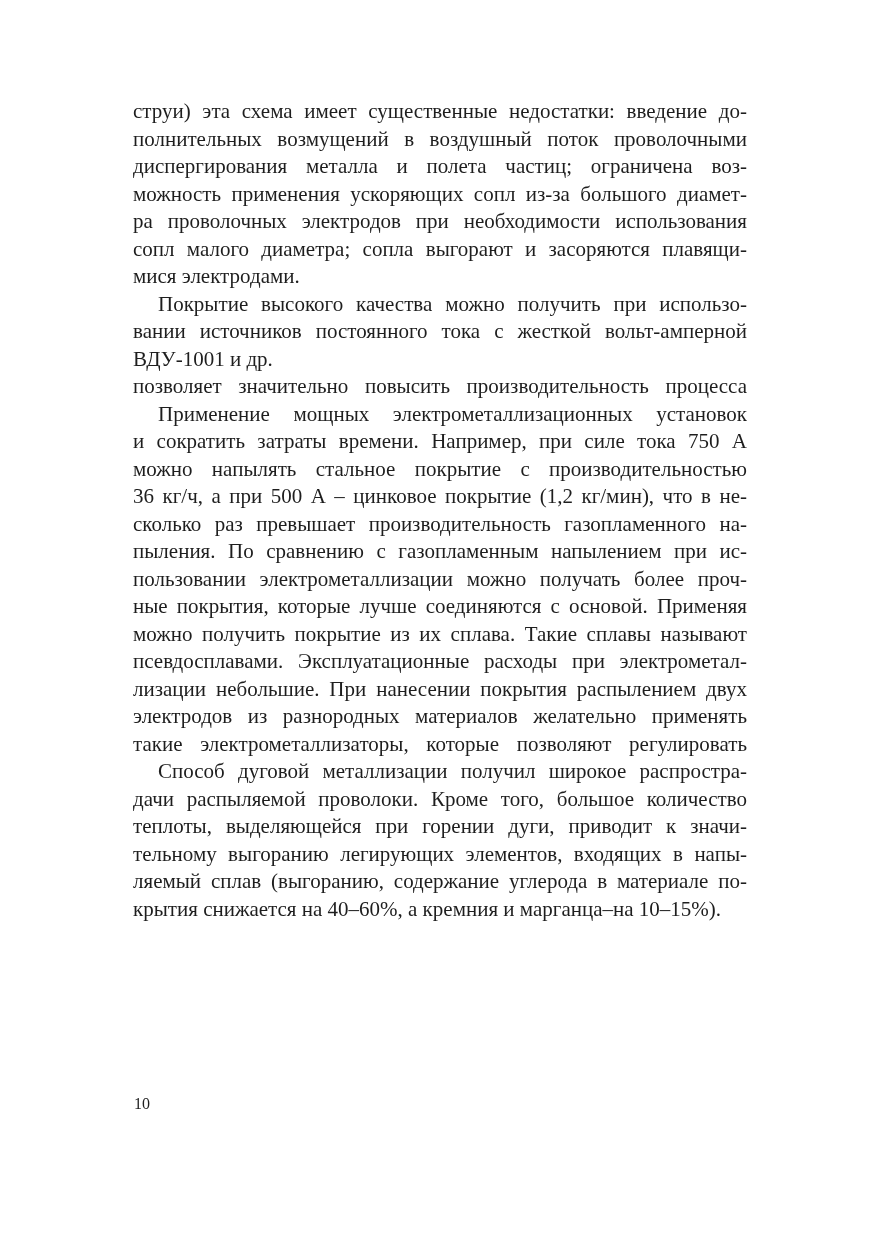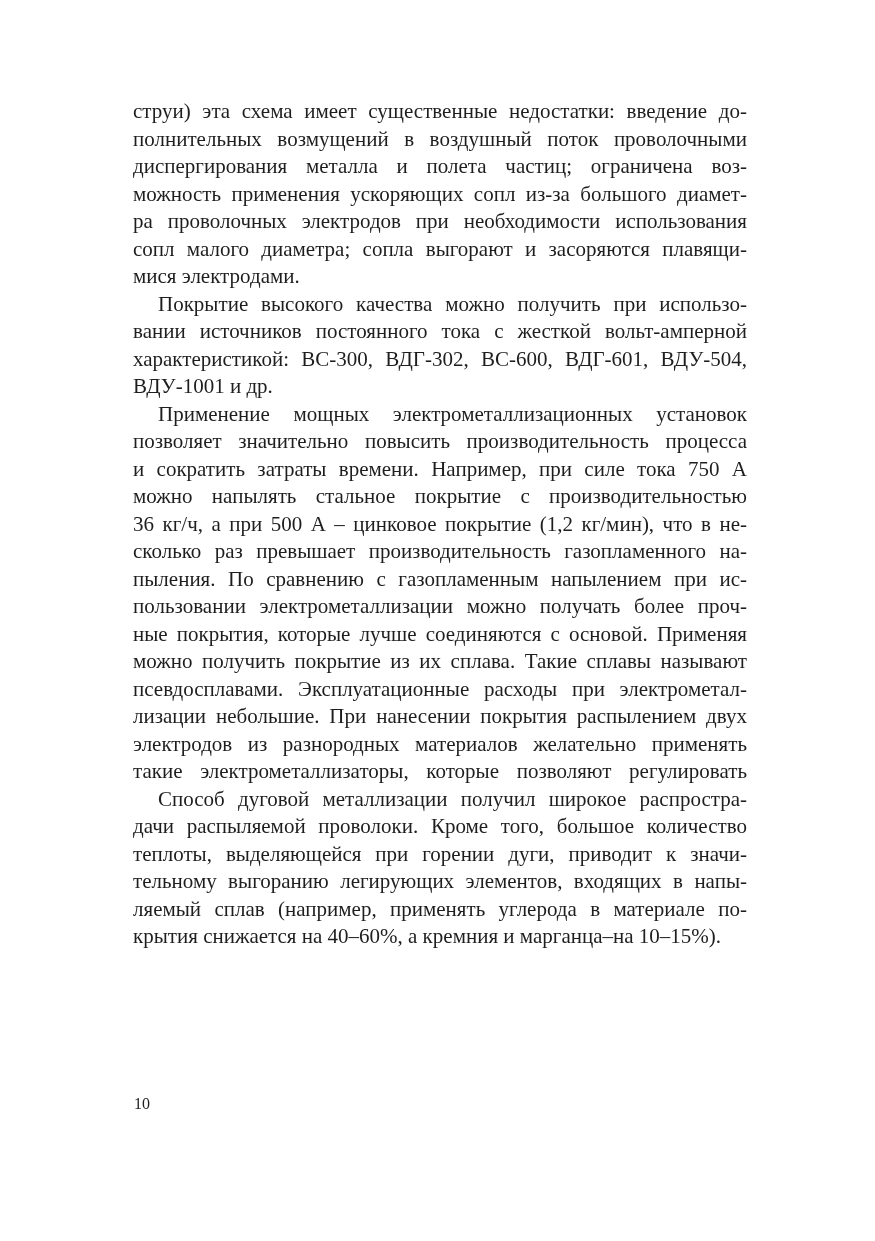--- a/index.html
+++ b/index.html
@@ -62,42 +62,41 @@
         <div class="line">полнительных возмущений в воздушный поток проволочными</div>
         <div class="line">диспергирования металла и полета частиц; ограничена воз-</div>
         <div class="line">можность применения ускоряющих сопл из-за большого диамет-</div>
         <div class="line">ра проволочных электродов при необходимости использования</div>
         <div class="line">сопл малого диаметра; сопла выгорают и засоряются плавящи-</div>
         <div class="line par-end">мися электродами.</div>
       </div>
       <div class="paragraph">
         <div class="line first-indent">Покрытие высокого качества можно получить при использо-</div>
         <div class="line">вании источников постоянного тока с жесткой вольт-амперной</div>
-        <div class="line">характеристикой: ВС-300, ВДГ-302, ВС-600, ВДГ-601, ВДУ-504,</div>
         <div class="line par-end">ВДУ-1001 и др.</div>
       </div>
       <div class="paragraph">
+        <div class="line">позволяет значительно повысить производительность процесса</div>
         <div class="line first-indent">Применение мощных электрометаллизационных установок</div>
-        <div class="line">позволяет значительно повысить производительность процесса</div>
         <div class="line">и сократить затраты времени. Например, при силе тока 750 А</div>
         <div class="line">можно напылять стальное покрытие с производительностью</div>
         <div class="line">36 кг/ч, а при 500 А – цинковое покрытие (1,2 кг/мин), что в не-</div>
         <div class="line">сколько раз превышает производительность газопламенного на-</div>
         <div class="line">пыления. По сравнению с газопламенным напылением при ис-</div>
         <div class="line">пользовании электрометаллизации можно получать более проч-</div>
         <div class="line">ные покрытия, которые лучше соединяются с основой. Применяя</div>
         <div class="line">можно получить покрытие из их сплава. Такие сплавы называют</div>
         <div class="line">псевдосплавами. Эксплуатационные расходы при электрометал-</div>
         <div class="line">лизации небольшие. При нанесении покрытия распылением двух</div>
         <div class="line">электродов из разнородных материалов желательно применять</div>
         <div class="line">такие электрометаллизаторы, которые позволяют регулировать</div>
       </div>
       <div class="paragraph">
         <div class="line first-indent">Способ дуговой металлизации получил широкое распростра-</div>
         <div class="line">дачи распыляемой проволоки. Кроме того, большое количество</div>
         <div class="line">теплоты, выделяющейся при горении дуги, приводит к значи-</div>
         <div class="line">тельному выгоранию легирующих элементов, входящих в напы-</div>
-        <div class="line">ляемый сплав (например, применять углерода в материале по-</div>
+        <div class="line">ляемый сплав (выгоранию, содержание углерода в материале по-</div>
         <div class="line par-end">крытия снижается на 40–60%, а кремния и марганца–на 10–15%).</div>
       </div>
     </div>
   <div class="page-number">10</div>
 </div>
 
 </body></html>

